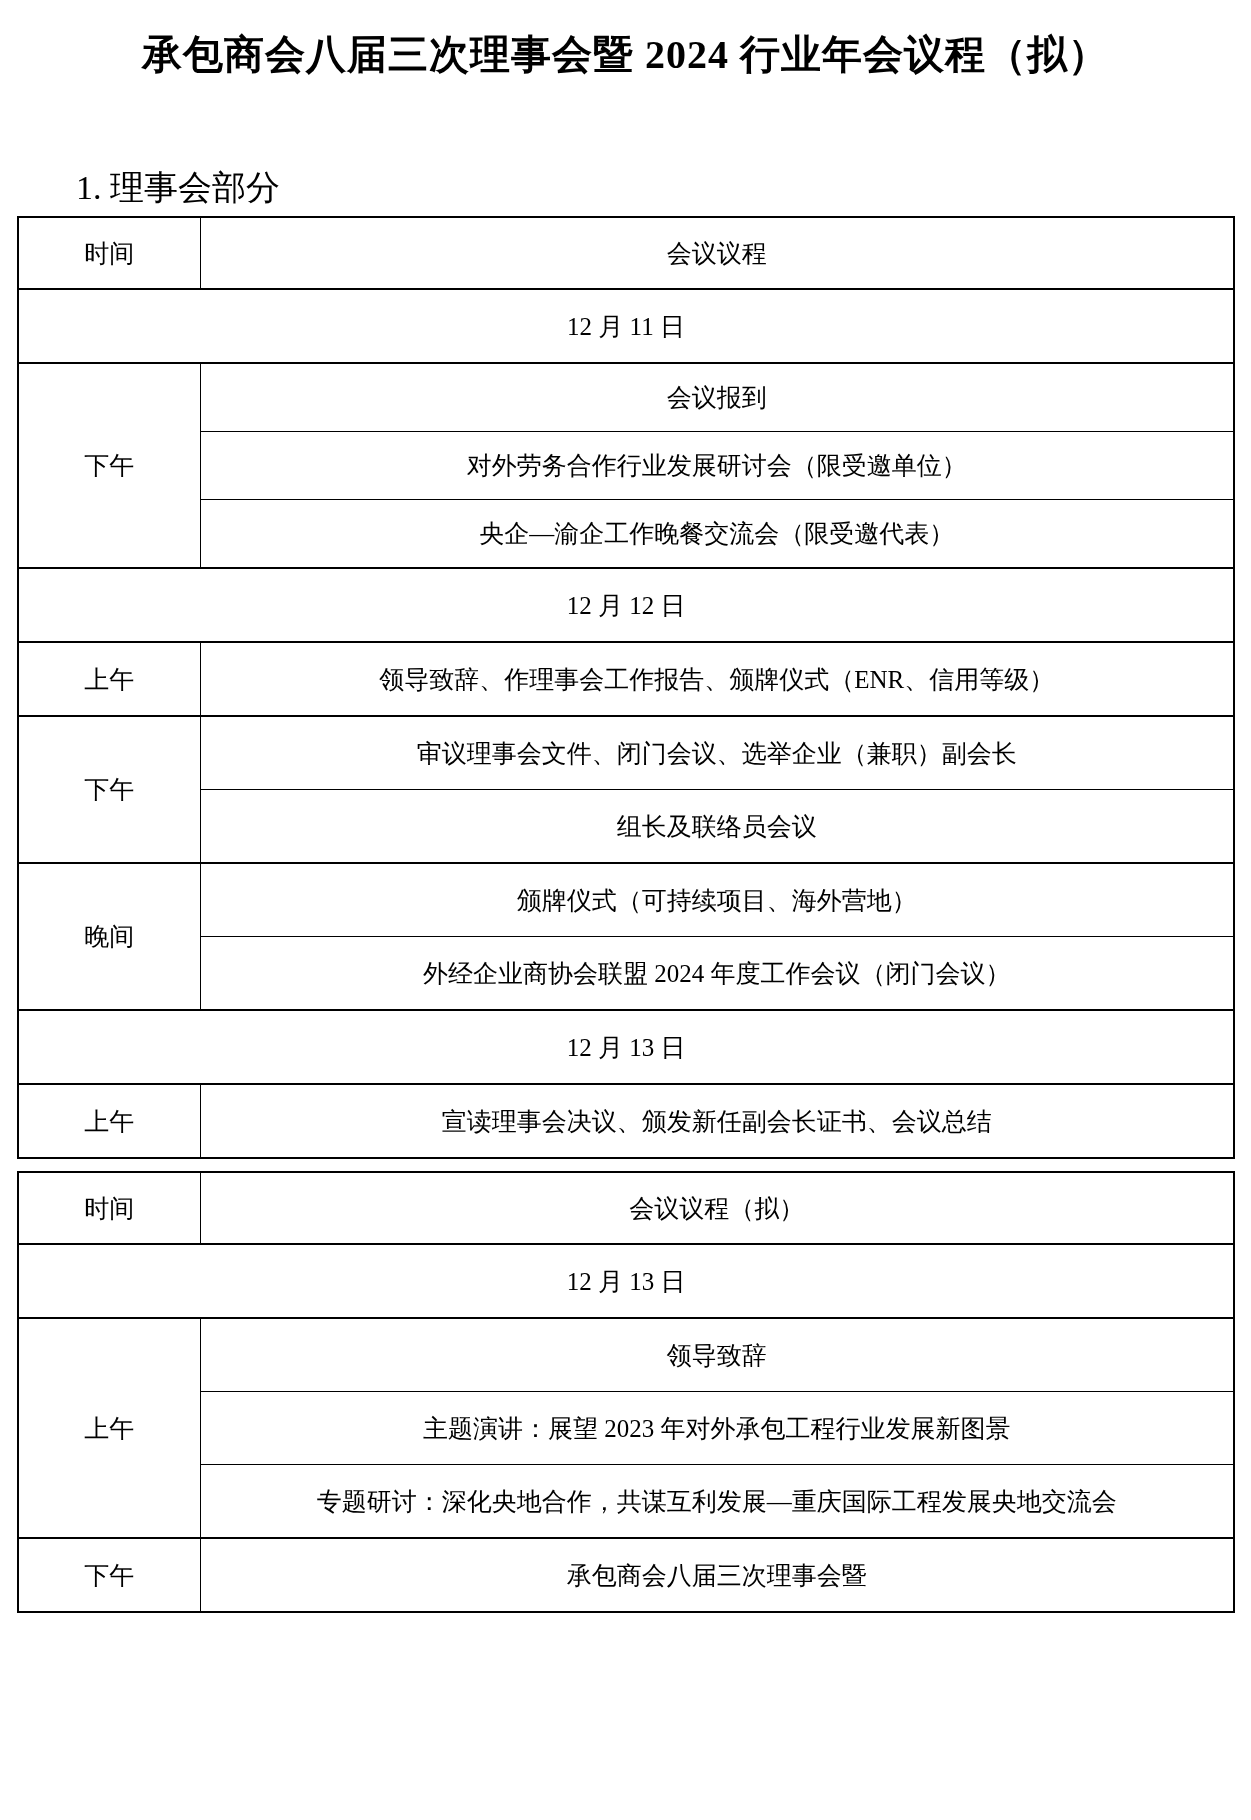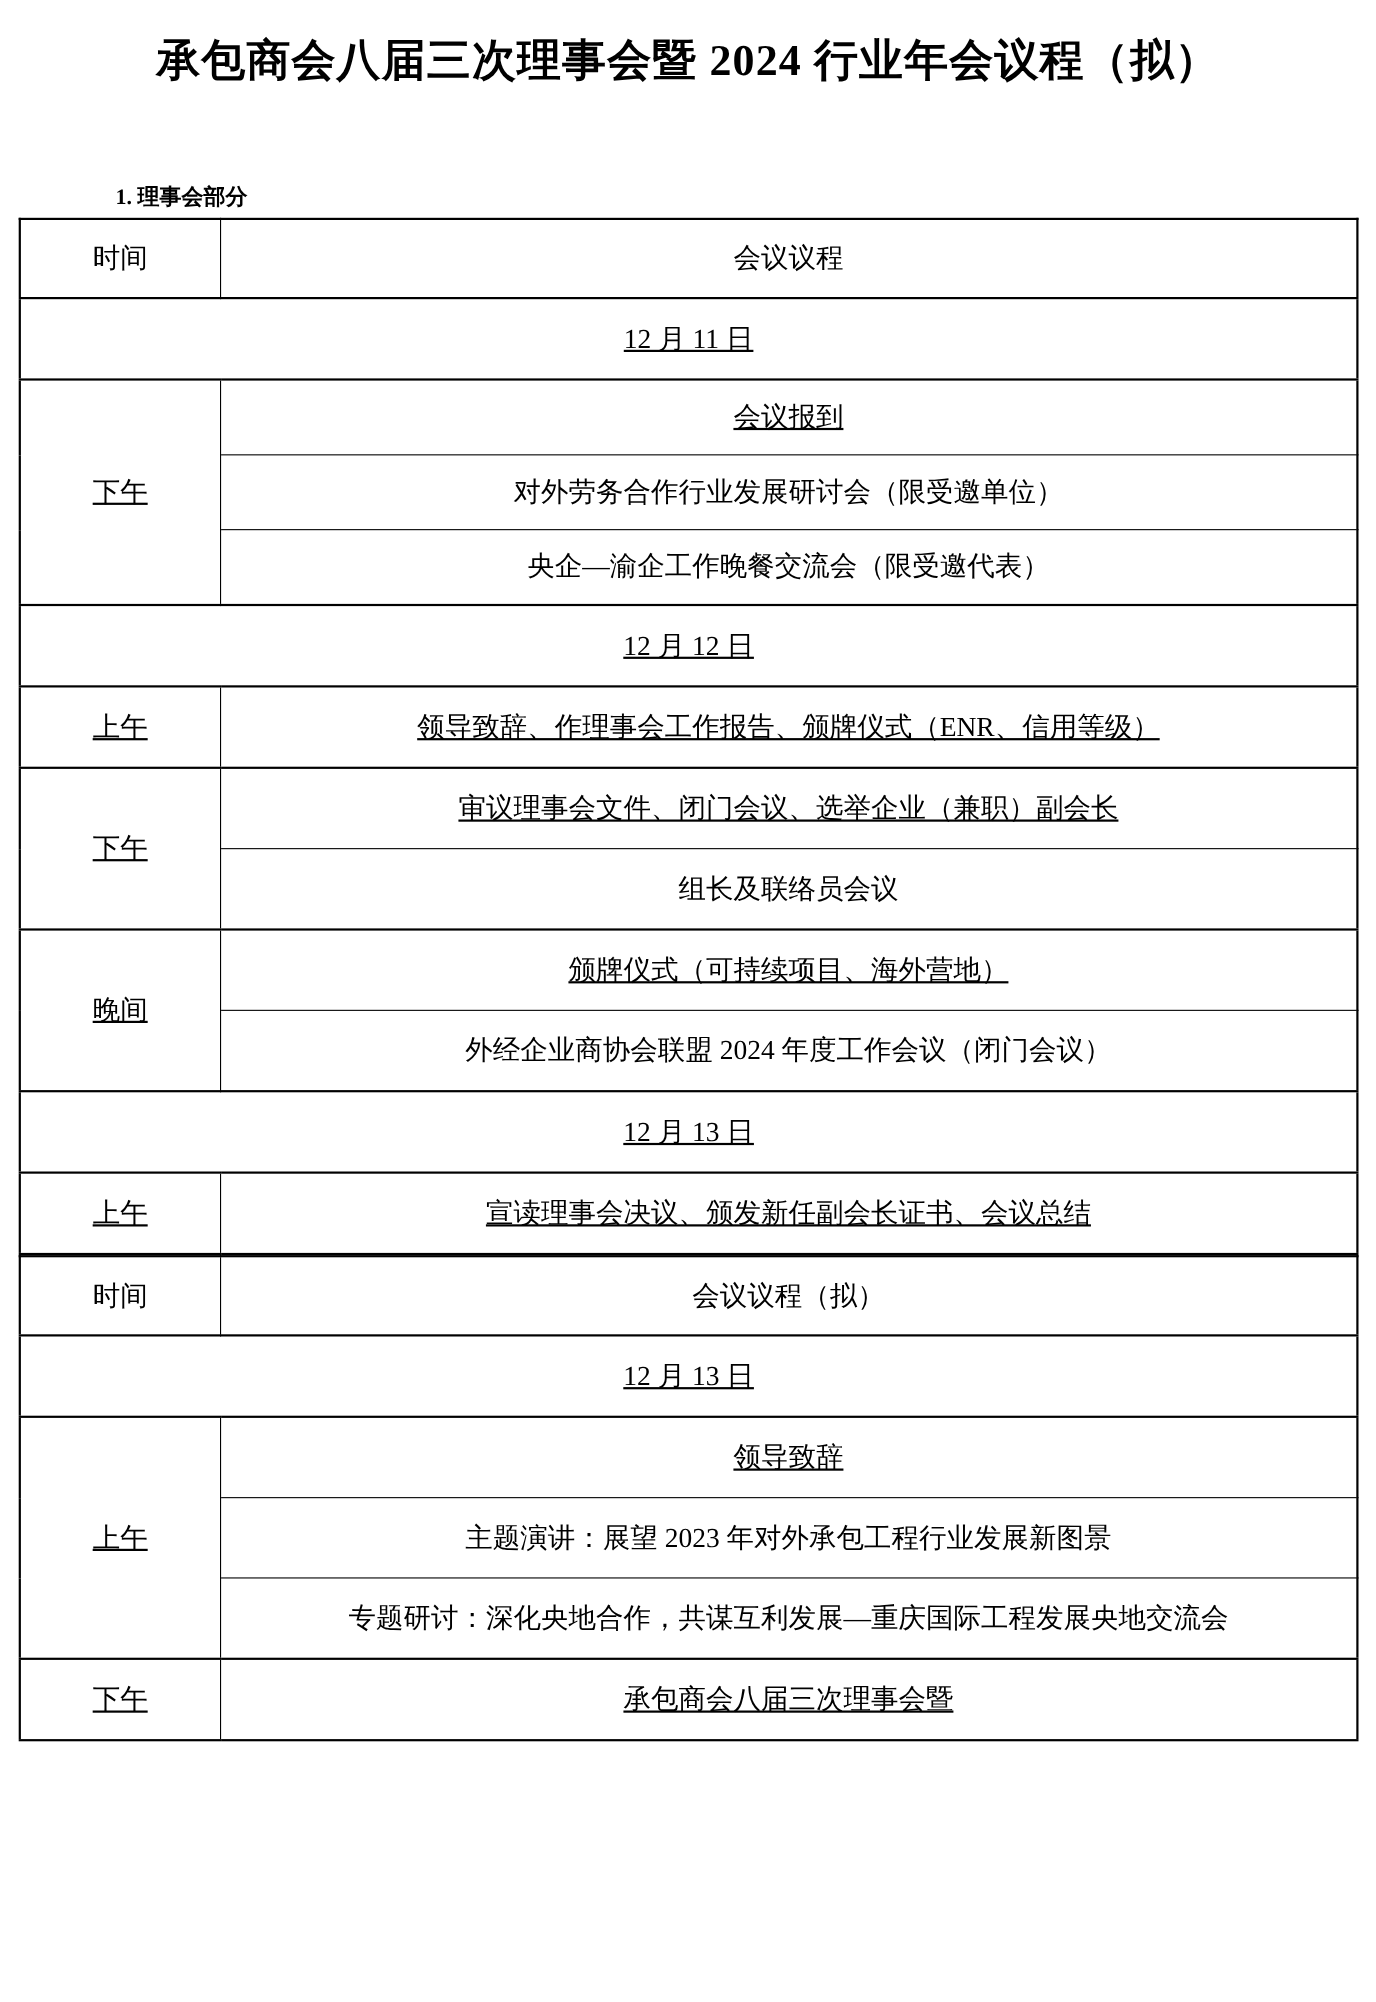--- a/index.html
+++ b/index.html
@@ -26,55 +26,55 @@
     font-size: 40px;
     font-weight: bold;
     letter-spacing: 1px;
     margin: 30px 0 0 0;
     padding: 0 4px;
     line-height: 1.25;
     white-space: nowrap;
   }
 
   .section-heading {
-    font-size: 20px;
-    font-weight: bold;
+    font-size: 34px;
+    font-weight: normal;
     margin: 0 0 6px 0;
-    padding-left: 105px;
+    padding-left: 76px;
     line-height: 1.3;
   }
 
   .sec1-heading { margin-top: 86px; }
   .sec2-heading { margin-top: 22px; }
 
   table.agenda {
     border-collapse: collapse;
     table-layout: fixed;
     width: 1218px;
-    margin: 0 auto 0 17px;
+    margin: 0 auto 12px 17px;
     border: 2.5px solid #000;
   }
   table.agenda td, table.agenda th {
     border: 1.6px solid #000;
     padding: 0;
     text-align: center;
     vertical-align: middle;
     font-size: 25px;
     font-weight: normal;
     line-height: 1.4;
     white-space: nowrap;
   }
   table.agenda .col-time { width: 182px; }
 
   .row-h td { height: 70px; font-size: 28px; font-weight: bold; }
   .row-date td { height: 72px; font-size: 26px; font-weight: bold; }
   .row-item td { height: 67px; }
   .row-item-tall td { height: 72px; }
 
-  .thick-top { border-top: 2.5px solid #000 !important; text-decoration: underline; }
+  .thick-top { border-top: 2.5px solid #000 !important; }
   .thick-bottom { border-bottom: 2.5px solid #000 !important; }
 
   .cell-time { font-size: 25px; }
   .cell-agenda { font-size: 25px; }
   .cell-agenda-sm { font-size: 24px; }
 </style>
 </head>
 <body>
 
 <div class="page">

